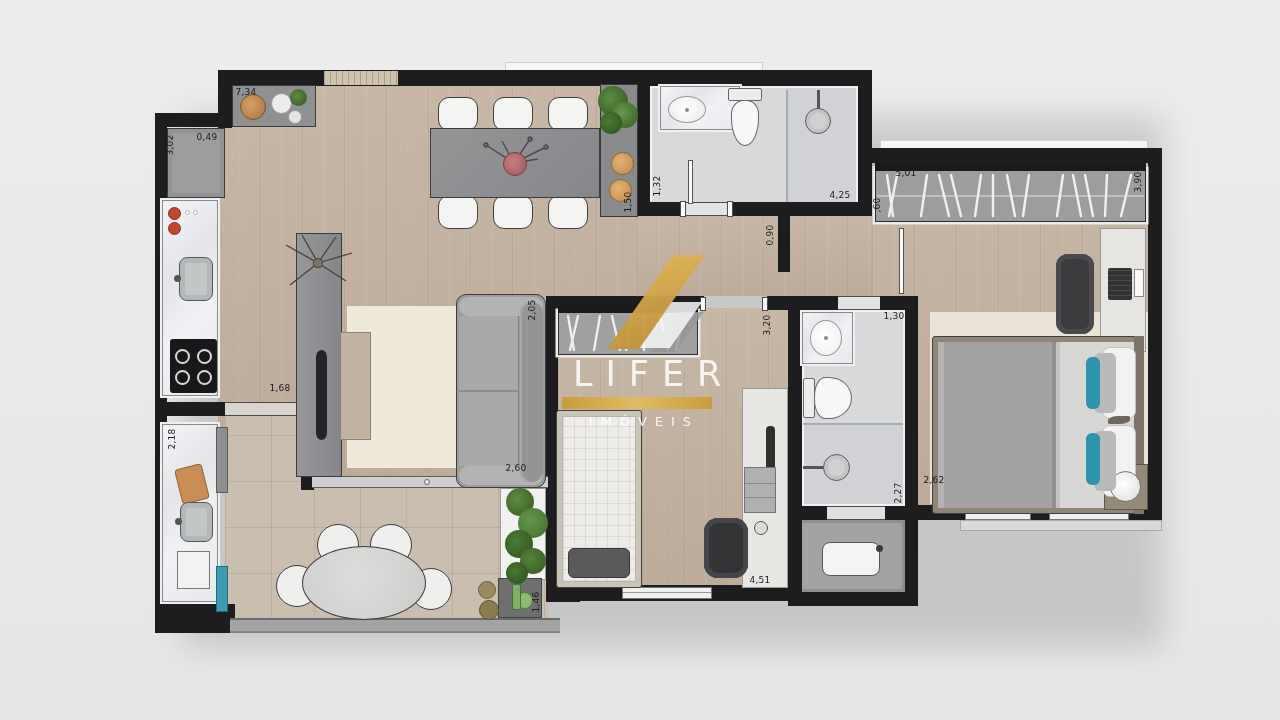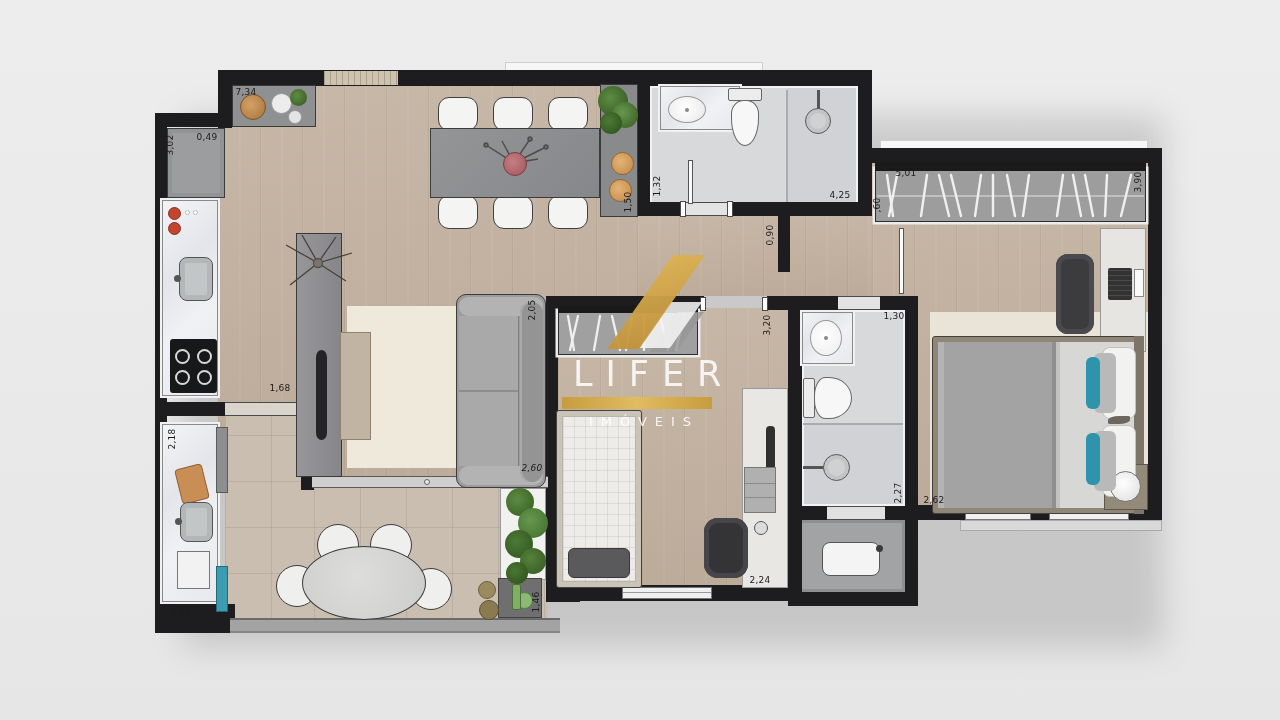--- a/index.html
+++ b/index.html
@@ -286,32 +286,32 @@
 
   <span class="lbl" style="left:246px;top:92px;">7,34</span>
   <span class="lbl" style="left:207px;top:137px;">0,49</span>
   <span class="lbl v" style="left:170px;top:145px;">3,02</span>
   <span class="lbl" style="left:280px;top:388px;">1,68</span>
   <span class="lbl v" style="left:172px;top:439px;">2,18</span>
   <span class="lbl" style="left:181px;top:611px;">4,25</span>
   <span class="lbl v" style="left:536px;top:602px;">1,46</span>
   <span class="lbl v" style="left:628px;top:202px;">1,50</span>
   <span class="lbl v" style="left:532px;top:310px;">2,05</span>
-  <span class="lbl" style="left:532px;top:468px;font-style:italic;">2,60</span>
+  <span class="lbl" style="left:516px;top:468px;">2,60</span>
   <span class="lbl v" style="left:657px;top:186px;">1,32</span>
   <span class="lbl" style="left:840px;top:195px;">4,25</span>
   <span class="lbl v" style="left:770px;top:235px;">0,90</span>
   <span class="lbl v" style="left:767px;top:325px;">3,20</span>
-  <span class="lbl" style="left:760px;top:580px;">2,24</span>
+  <span class="lbl" style="left:760px;top:580px;">4,51</span>
   <span class="lbl" style="left:894px;top:316px;">1,30</span>
   <span class="lbl v" style="left:898px;top:493px;">2,27</span>
   <span class="lbl" style="left:906px;top:173px;">5,01</span>
   <span class="lbl v" style="left:1138px;top:182px;">3,90</span>
   <span class="lbl v" style="left:877px;top:205px;">,60</span>
-  <span class="lbl" style="left:934px;top:500px;">2,62</span>
+  <span class="lbl" style="left:934px;top:480px;">2,62</span>
 
   <div class="a wm" style="left:560px;top:250px;width:160px;height:195px;">
     <div class="a" style="left:104px;top:62px;width:26px;height:40px;background:rgba(150,150,150,.8);transform:skewX(-35deg);"></div>
     <div class="a" style="left:94px;top:52px;width:32px;height:46px;background:rgba(244,244,244,.88);transform:skewX(-35deg);"></div>
     <div class="a" style="left:80px;top:5px;width:32px;height:94px;background:linear-gradient(160deg,#dcb254,#c2923a);transform:skewX(-35deg);opacity:.95;"></div>
     <div class="a" style="left:0;top:104px;width:160px;text-align:center;font-size:35px;font-weight:500;letter-spacing:13px;color:rgba(255,255,255,.85);text-indent:13px;">LIFER</div>
     <div class="a" style="left:2px;top:147px;width:150px;height:12px;background:linear-gradient(90deg,#c79b38,#e3bc5c,#c79b38);opacity:.95;"></div>
     <div class="a" style="left:0;top:164px;width:160px;text-align:center;font-size:13px;font-weight:400;letter-spacing:8px;color:rgba(255,255,255,.88);text-indent:8px;">IMÓVEIS</div>
   </div>
 

